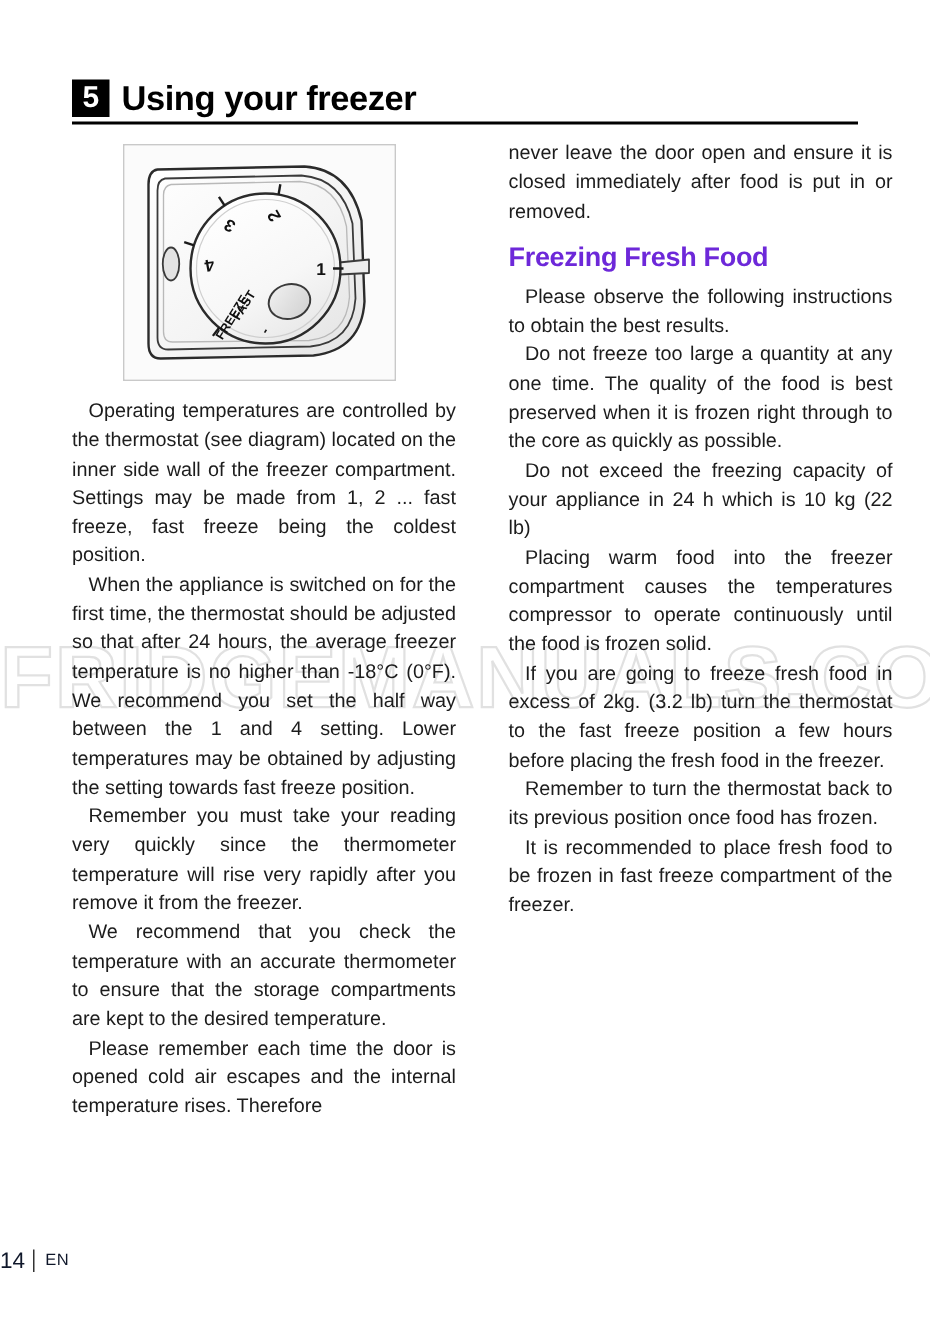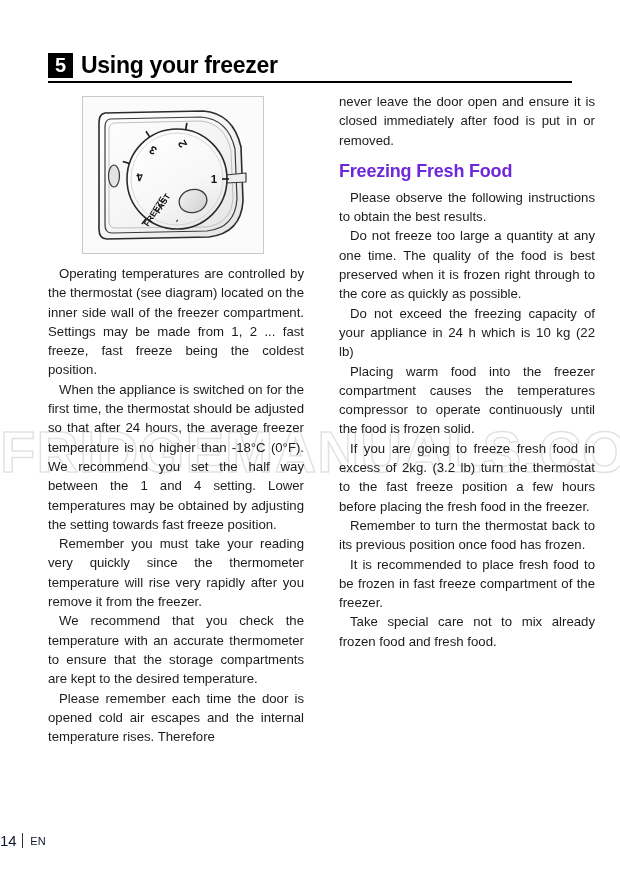--- a/index.html
+++ b/index.html
@@ -237,20 +237,19 @@
   <div class="col col-right">
     <p class="noindent">never leave the door open and ensure it is closed immediately after food is put in or removed.</p>
     <h2 class="section-heading">Freezing Fresh Food</h2>
     <p>Please observe the following instructions to obtain the best results.</p>
     <p>Do not freeze too large a quantity at any one time. The quality of the food is best preserved when it is frozen right through to the core as quickly as possible.</p>
     <p>Do not exceed the freezing capacity of your appliance in 24 h which is 10 kg (22 lb)</p>
     <p>Placing warm food into the freezer compartment causes the temperatures compressor to operate continuously until the food is frozen solid.</p>
     <p>If you are going to freeze fresh food in excess of 2kg. (3.2 lb) turn the thermostat to the fast freeze position a few hours before placing the fresh food in the freezer.</p>
     <p>Remember to turn the thermostat back to its previous position once food has frozen.</p>
     <p>It is recommended to place fresh food to be frozen in fast freeze compartment of the freezer.</p>
-    <p>Take special care not to mix already frozen food and fresh food.</p>
   </div>
 
   <div class="footer">
     <span class="page-num">14</span><span class="sep"></span><span class="lang">EN</span>
   </div>
 
 </div>
 
 </body></html>

